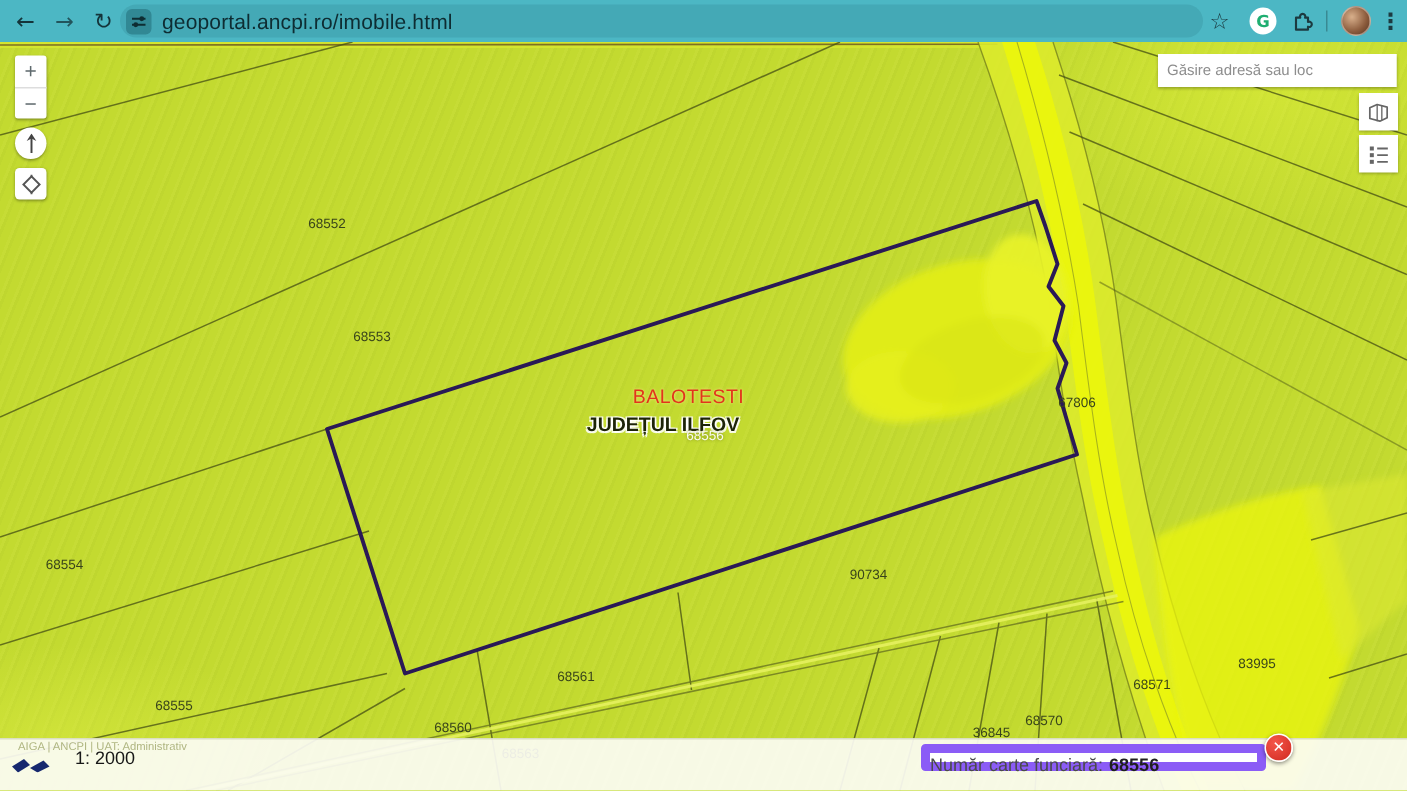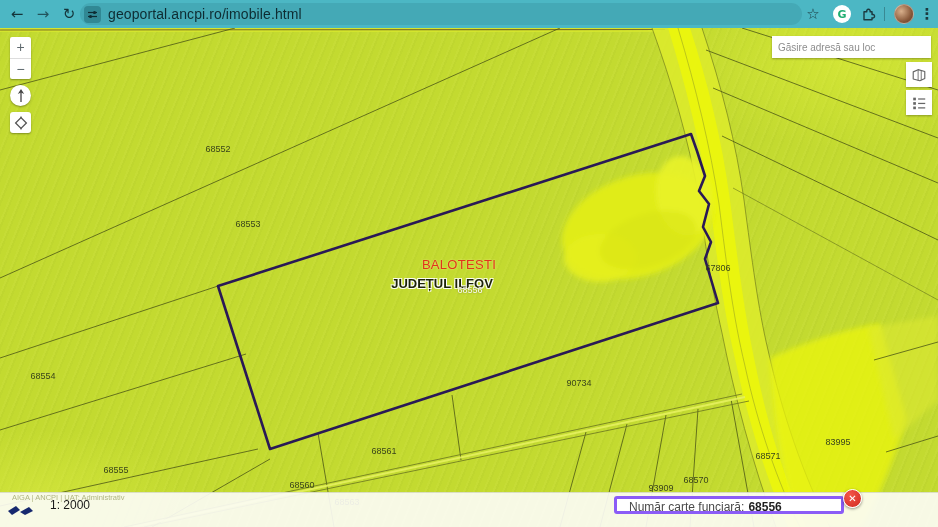--- a/index.html
+++ b/index.html
@@ -56,22 +56,22 @@
                       font-family:"Liberation Sans", sans-serif; }
   .searchwrap input::placeholder { color:#8d8d8d; }
   .sqbtn { position:absolute; left:906px; width:26px; height:25px; background:#fff; box-shadow:0 1px 2px rgba(0,0,0,.3);
            display:flex; align-items:center; justify-content:center; cursor:pointer; }
 
   
   .statusbar { position:absolute; left:0; bottom:0; width:938px; height:35px; background:rgba(252,252,245,.92);
                border-top:1px solid rgba(190,195,160,.5); }
   .attr-text { position:absolute; left:12px; top:0px; font-size:7.5px; color:#a3aa70; opacity:.85; white-space:nowrap; }
   .scale-text { position:absolute; left:50px; top:5px; font-size:12px; color:#171717; }
-  .cfbox { position:absolute; left:614px; top:3px; width:230px; height:18px; background:#fff; border:3px solid #8b5cf6;
-           border-radius:3px; font-size:12px; line-height:16px; color:#4a4a4a; padding-left:12px; white-space:nowrap; }
+  .cfbox { position:absolute; left:614px; top:3px; width:230px; height:18px; background:#fff; border:6px solid #8b5cf6;
+           border-radius:3px; font-size:12px; line-height:16px; color:#4a4a4a; padding-left:0; white-space:nowrap; }
   .cfbox b { color:#1f1f1f; margin-left:4px; }
   .closebtn { position:absolute; left:843px; top:-4px; width:19px; height:19px; border-radius:50%;
               background:radial-gradient(circle at 35% 30%, #f4564a, #d02a20); border:1.5px solid #fff;
               box-shadow:0 1px 3px rgba(0,0,0,.45); display:flex; align-items:center; justify-content:center;
               color:#fff; font-size:10px; font-weight:bold; font-family:"DejaVu Sans", sans-serif; cursor:pointer; }
   .logo { position:absolute; left:8px; top:11px; }
 </style>
 </head>
 <body>
 
@@ -174,21 +174,21 @@
 
     <div>
         <div class="parcel-label" style="left: 218px; top: 121px;">68552</div>
         <div class="parcel-label" style="left: 248px; top: 196px;">68553</div>
         <div class="parcel-label" style="left: 43px; top: 348px;">68554</div>
         <div class="parcel-label" style="left: 79px; top: 442px; margin-left: 37px;">68555</div>
         <div class="parcel-label" style="left: 579px; top: 355px;">90734</div>
         <div class="parcel-label" style="left: 384px; top: 423px;">68561</div>
         <div class="parcel-label" style="left: 302px; top: 457px;">68560</div>
         <div class="parcel-label" style="left: 347px; top: 474px;">68563</div>
-        <div class="parcel-label" style="left: 661px; top: 460px;">93909</div>
+        <div class="parcel-label" style="left: 661px; top: 460px;">36845</div>
         <div class="parcel-label" style="left: 696px; top: 452px;">68570</div>
         <div class="parcel-label" style="left: 724px; top: 428px; margin-left: 44px;">68571</div>
         <div class="parcel-label" style="left: 838px; top: 414px;">83995</div>
         <div class="parcel-label" style="left: 718px; top: 240px;">67806</div>
       </div>
 
     <div class="locality" style="left:459px; top:236px;">BALOTESTI</div>
     <div class="county" style="left:442px; top:255px;">JUDEȚUL ILFOV</div>
     <div class="parcel-white" style="left:470px; top:262px;">68556</div>
 

